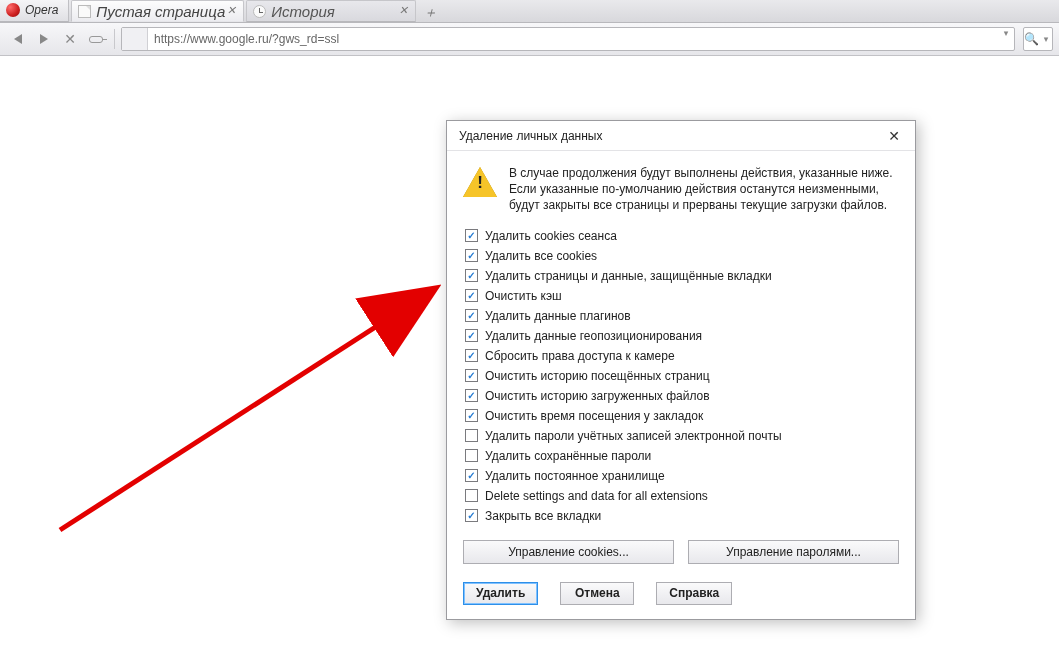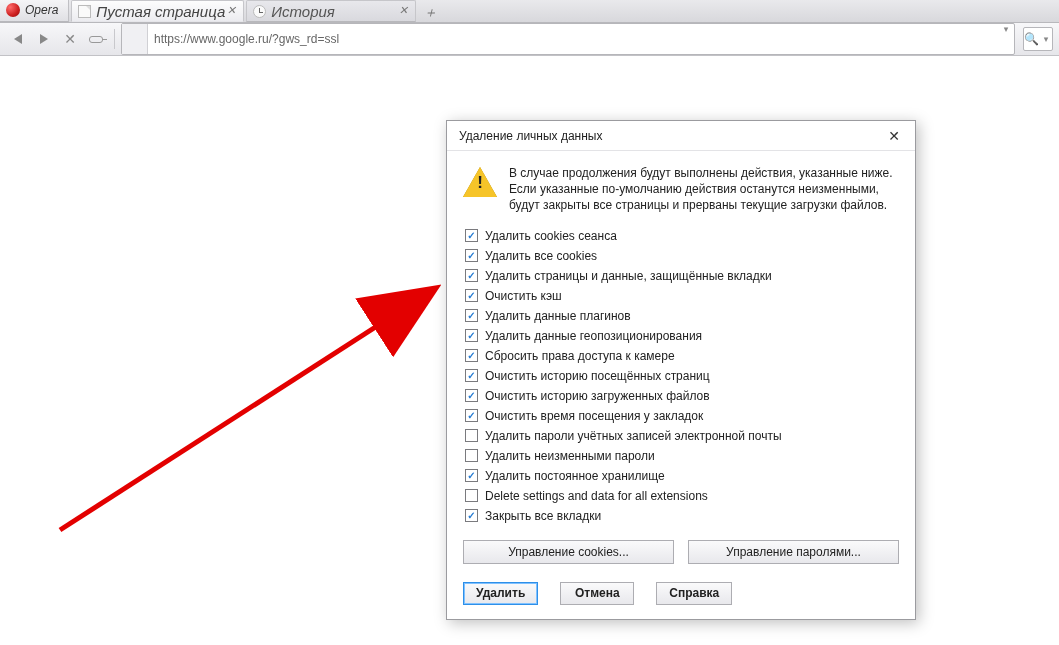--- a/index.html
+++ b/index.html
@@ -105,21 +105,21 @@
   .arrow-left::before{content:"";border-top:5px solid transparent;border-bottom:5px solid transparent;border-right:8px solid currentColor;}
   .arrow-right::before{content:"";border-top:5px solid transparent;border-bottom:5px solid transparent;border-left:8px solid currentColor;}
   .stop-x{font-size:14px;line-height:1;}
   .key-icon{
     width:14px;height:7px;border:1px solid #999;border-radius:3px;position:relative;
   }
   .key-icon::after{content:"";position:absolute;right:-5px;top:2px;width:5px;height:1px;background:#999;}
   .splitter{width:1px;height:20px;background:#c8c8cc;margin:0 4px;}
 
   .url-wrap{
-    flex:1; height:32px;
+    flex:1; height:24px;
     display:flex;
     background:#fff;border:1px solid #b6b6ba;border-radius:2px;
     min-width:300px;
   }
   .url-pad{
     width:26px;height:100%;background:#f0f0f3;border-right:1px solid #d0d0d4;
     display:flex;align-items:center;justify-content:center;color:#888;font-size:11px;
   }
   .url-input{
     flex:1;border:none;outline:none;font-size:12px;padding:0 6px;color:#666;background:transparent;
@@ -322,21 +322,21 @@
         <div class="chk-row">
           <div class="chk checked"></div>
           <span class="chk-label">Очистить время посещения у закладок</span>
         </div>
         <div class="chk-row">
           <div class="chk"></div>
           <span class="chk-label">Удалить пароли учётных записей электронной почты</span>
         </div>
         <div class="chk-row">
           <div class="chk"></div>
-          <span class="chk-label">Удалить неизменными пароли</span>
+          <span class="chk-label">Удалить сохранённые пароли</span>
         </div>
         <div class="chk-row">
           <div class="chk checked"></div>
           <span class="chk-label">Удалить постоянное хранилище</span>
         </div>
         <div class="chk-row">
           <div class="chk"></div>
           <span class="chk-label">Delete settings and data for all extensions</span>
         </div>
         <div class="chk-row">

